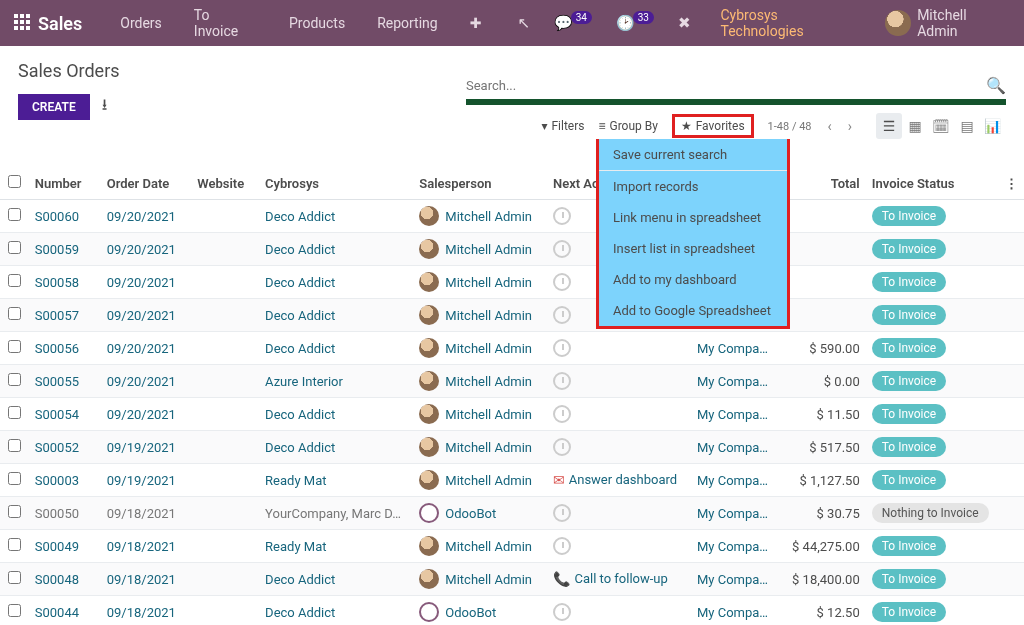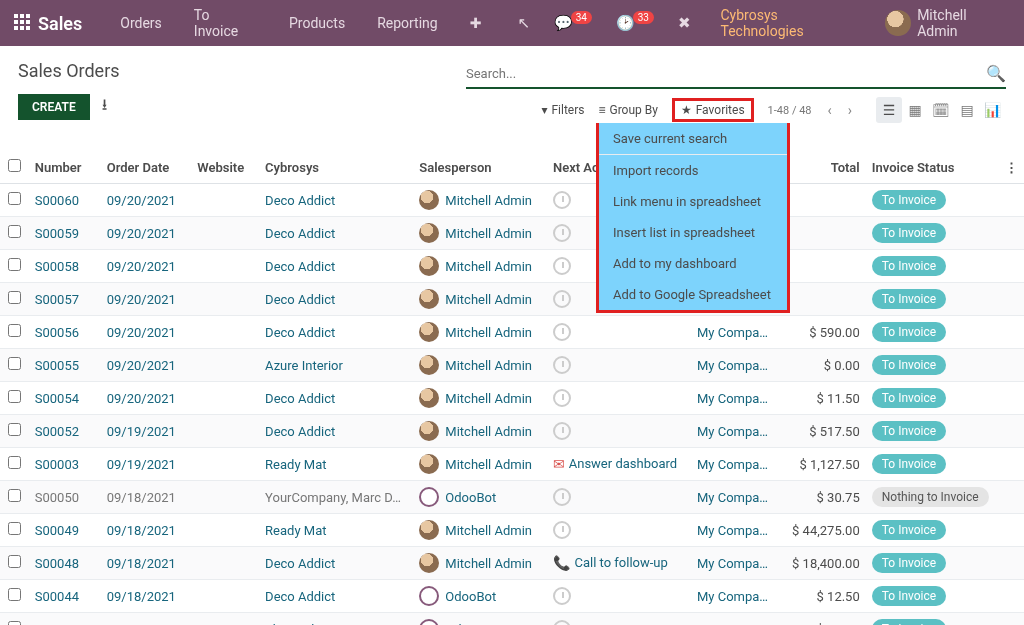--- a/index.html
+++ b/index.html
@@ -5,34 +5,34 @@
 * { box-sizing: border-box; margin: 0; padding: 0; font-family: -apple-system, BlinkMacSystemFont, "Segoe UI", Roboto, sans-serif; }
 body { background: #fff; color: #4c4c4c; font-size: 13px; width: 1024px; height: 625px; overflow: hidden; }
 
 
 .topnav { height: 46px; background: #714B67; color: #fff; display: flex; align-items: center; padding: 8px 14px; gap: 8px; }
 .topnav .apps-icon { font-size: 18px; cursor: pointer; }
 .topnav .brand { font-weight: 600; font-size: 18px; margin-right: 18px; }
 .topnav .menu-item { color: #e6d9e2; padding: 0 12px; cursor: pointer; font-size: 14px; }
 .topnav .spacer { flex: 1; }
 .topnav .right-ico { color: #e6d9e2; font-size: 15px; padding: 0 8px; position: relative; cursor: pointer; display:inline-flex; align-items:center; }
-.badge { background: #ef4444; color: #fff; border-radius: 10px; font-size: 10px; padding: 1px 5px; margin-left: -2px; position: relative; top:-6px; }
+.badge { background: #4c1d95; color: #fff; border-radius: 10px; font-size: 10px; padding: 1px 5px; margin-left: -2px; position: relative; top:-6px; }
 .topnav .company { color: #fdba74; padding: 0 14px; font-size: 14px; }
 .topnav .avatar { width: 26px; height: 26px; border-radius: 50%; background: radial-gradient(circle at 40% 35%, #e7c7a2 35%, #8a6b50 36%); display:inline-block; margin-right:6px; }
 .topnav .user { display:flex; align-items:center; color:#e6d9e2; font-size:14px; }
 
 
 .cp { display:flex; justify-content:space-between; padding: 14px 18px 0 18px; }
 .cp-left .title { font-size: 18px; color:#4c4c4c; margin-bottom:12px; }
 .cp-left .actions { display:flex; gap:12px; align-items:center; }
-.btn-create { background:#14532d; color:#fff; border:none; padding:6px 14px; font-weight:600; font-size:12px; cursor:pointer; }
+.btn-create { background:#4c1d95; color:#fff; border:none; padding:6px 14px; font-weight:600; font-size:12px; cursor:pointer; }
 .dl-icon { color:#4c4c4c; font-size:16px; cursor:pointer; }
 
 .cp-right { flex:1; max-width:540px; }
-.searchbar { position:relative; border-bottom:2px solid #14532d; padding:4px 0; display:flex; }
+.searchbar { position:relative; border-bottom:6px solid #14532d; padding:4px 0; display:flex;margin-top:12px; }
 .searchbar input { border:none; outline:none; flex:1; font-size:13px; color:#777; }
 .searchbar .search-go { color:#666; font-size:16px; cursor:pointer; }
 
 .searchopts { display:flex; align-items:center; gap:14px; margin-top:8px; justify-content:flex-end; position:relative; }
 .searchopts .opt { color:#4c4c4c; font-size:12px; cursor:pointer; display:flex; align-items:center; gap:4px; }
 .fav-btn { border:3px solid #e02020; padding:2px 6px; }
 .pager { color:#777; font-size:11px; display:flex; align-items:center; gap:16px; }
 .pager .arrow { color:#888; cursor:pointer; font-size:14px; }
 .viewswitch { display:flex; gap:0; margin-left:10px; }
 .viewswitch .vb { width:26px; height:26px; display:flex; align-items:center; justify-content:center; color:#777; cursor:pointer; font-size:14px; }

